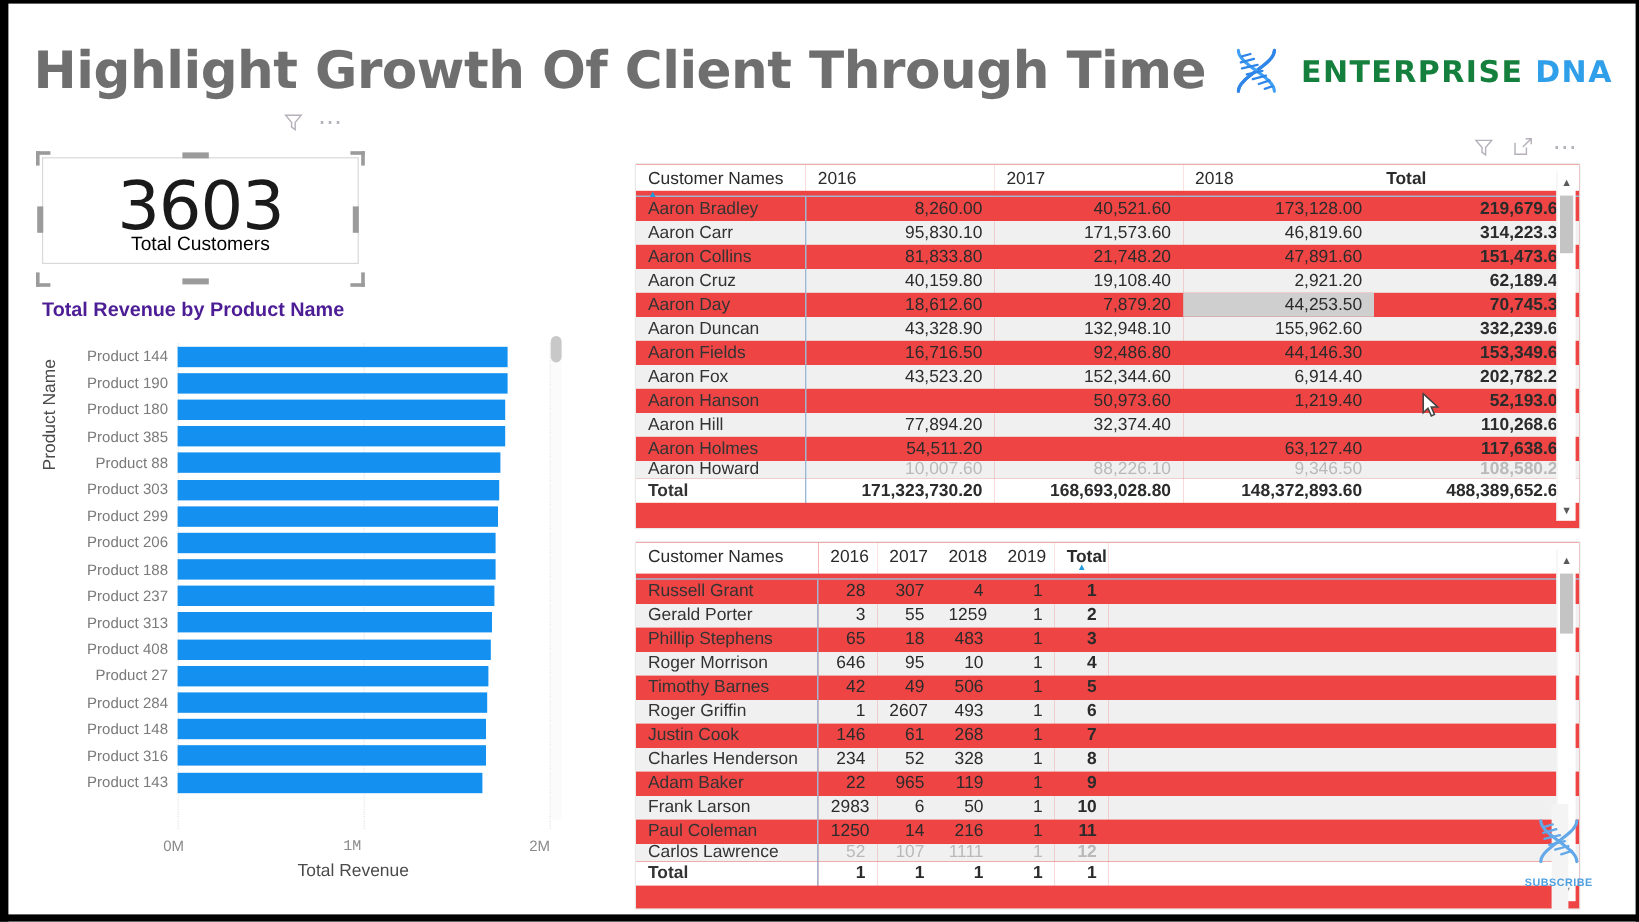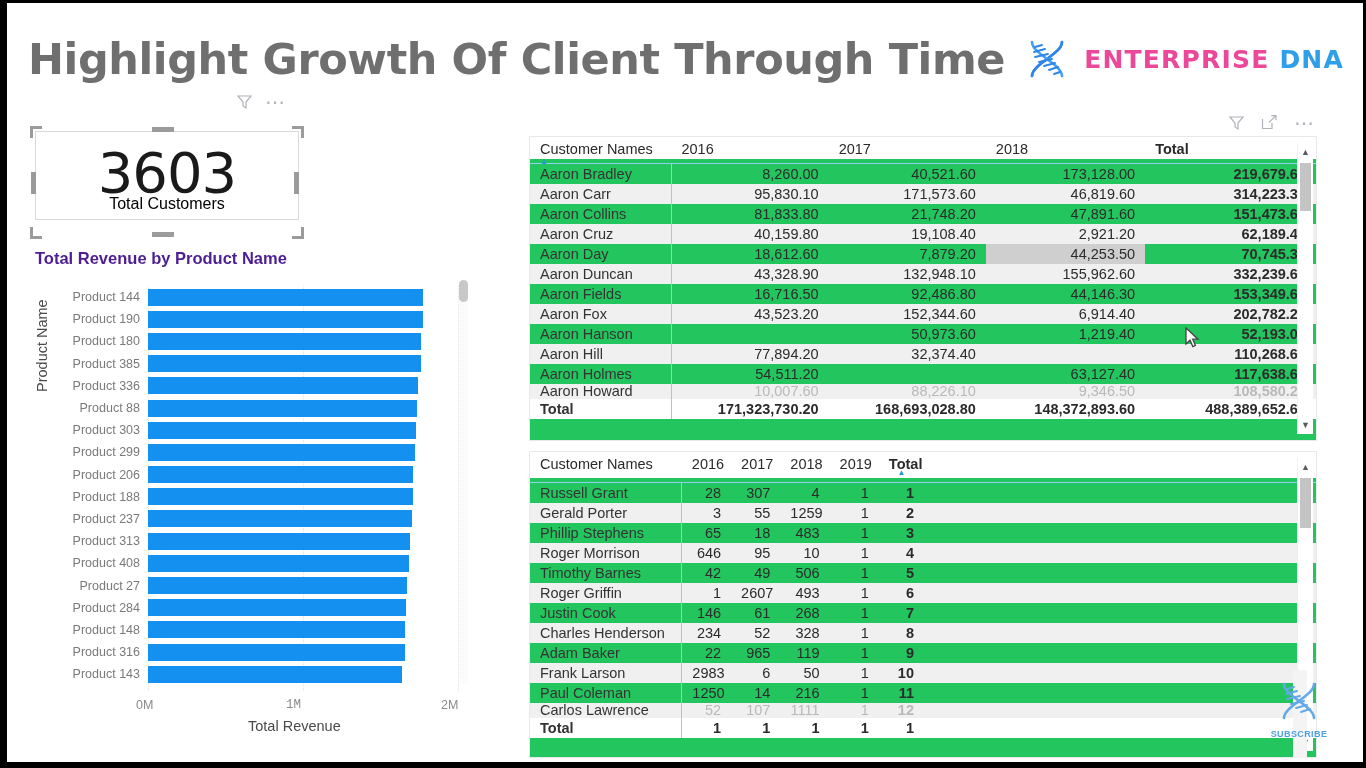--- a/index.html
+++ b/index.html
@@ -43,21 +43,21 @@
     display: flex;
     align-items: center;
     gap: 14px;
   }
   .brand-text {
     font-size: 25px;
     font-weight: bold;
     letter-spacing: 1.2px;
     font-family: "DejaVu Sans", sans-serif;
   }
-  .brand-text .w1 { color: #ec4899; }
+  .brand-text .w1 { color: #15803d; }
   .brand-text .w2 { color: #2f9fea; }
   .dna-logo { width: 46px; height: 46px; display:block; }
 
   
   .card-toolbar {
     position: absolute;
     left: 236px;
     top: 93px;
     display: flex;
     align-items: center;
@@ -201,21 +201,21 @@
   
   .visual-toolbar {
     position: absolute;
     display: flex;
     align-items: center;
     gap: 16px;
     color: #b5b0b9;
   }
   .matrix {
     position: absolute;
-    background: #22c55e;
+    background: #ef4444;
     box-shadow: 0 0 0 1px #e8e8e8;
     box-sizing: border-box;
     overflow: hidden;
   }
   .m1 { left: 530px; top: 137px;  width: 786px; height: 303px; }
   .m2 { left: 530px; top: 452px;  width: 786px; height: 305px; }
 
   table.mtx {
     border-collapse: collapse;
     width: 100%;
@@ -416,26 +416,20 @@
       <div class="bar-row">
         <div class="bar-label">Product 180</div>
         <div class="bar-track">
           <div class="bar-fill" style="width: 273.265px; background: rgb(20, 144, 240);"></div>
         </div>
       </div>
       <div class="bar-row">
         <div class="bar-label">Product 385</div>
         <div class="bar-track">
           <div class="bar-fill" style="width: 272.955px; background: rgb(20, 144, 240);"></div>
-        </div>
-      </div>
-      <div class="bar-row">
-        <div class="bar-label">Product 336</div>
-        <div class="bar-track">
-          <div class="bar-fill" style="width: 270.475px; background: rgb(20, 144, 240);"></div>
         </div>
       </div>
       <div class="bar-row">
         <div class="bar-label">Product 88</div>
         <div class="bar-track">
           <div class="bar-fill" style="width: 269.39px; background: rgb(20, 144, 240);"></div>
         </div>
       </div>
       <div class="bar-row">
         <div class="bar-label">Product 303</div>

